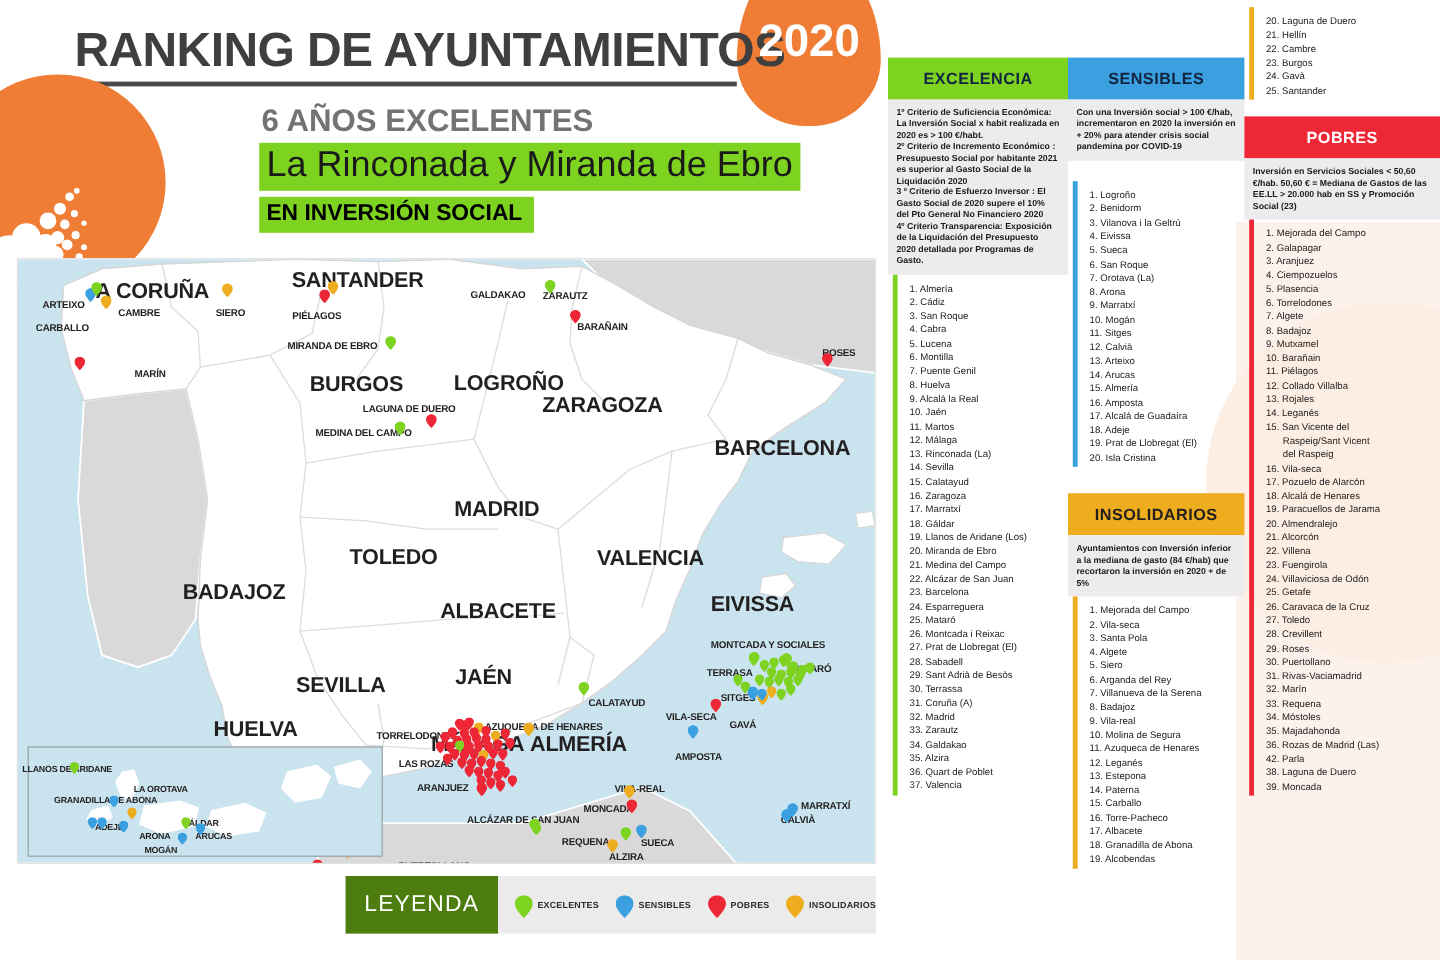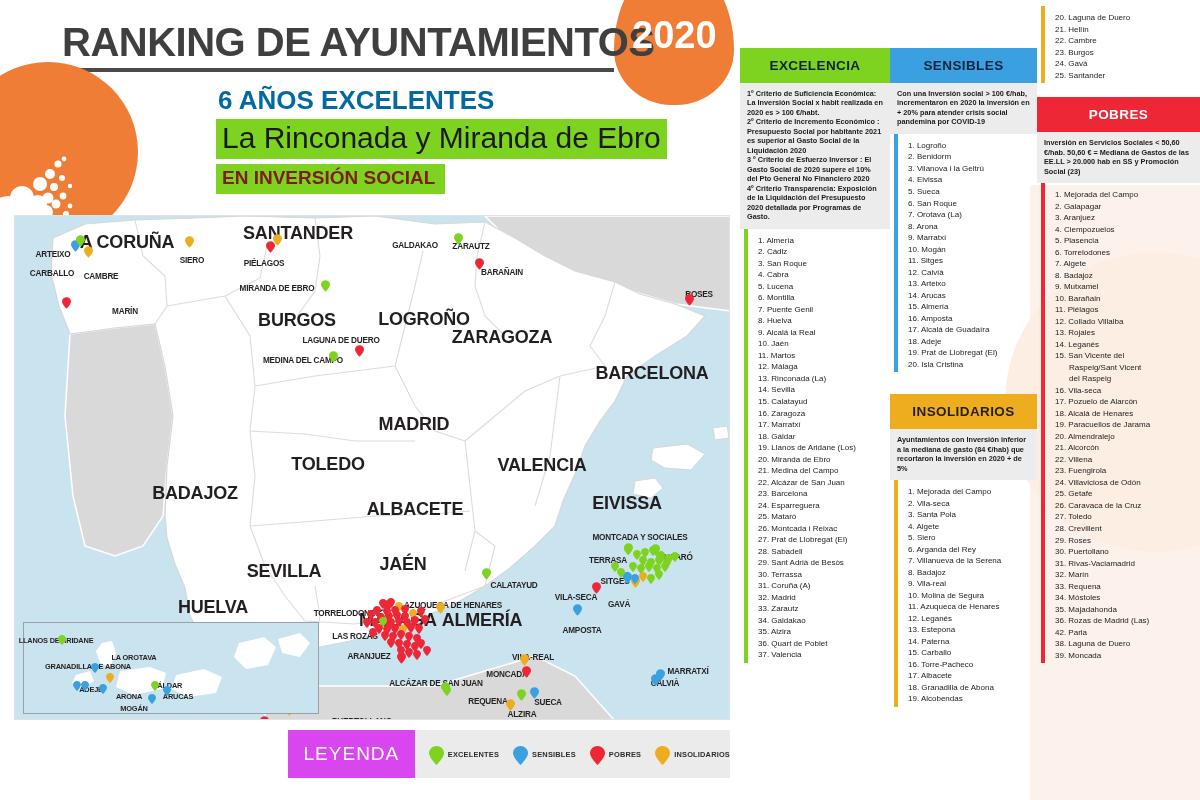--- a/index.html
+++ b/index.html
@@ -25,30 +25,30 @@
   #year-blob {
     position: absolute; left: 578px; top: -40px; width: 120px; height: 145px;
     background: #ef7d35; border-radius: 50% 50% 48% 48% / 62% 62% 38% 38%;
   }
   #year-text {
     position: absolute; left: 596px; top: 14px;
     font-size: 38px; font-weight: bold; color: #ffffff;
   }
   #subtitle-1 {
     position: absolute; left: 182px; top: 85px;
-    font-size: 26px; font-weight: bold; color: #0369a1;
+    font-size: 26px; font-weight: bold; color: #737373;
   }
   #subtitle-2 {
     position: absolute; left: 180px; top: 119px;
     background: #7ed321; color: #1a1a1a;
     font-size: 30px; padding: 2px 6px 4px 6px; white-space: nowrap;
   }
   #subtitle-3 {
     position: absolute; left: 180px; top: 164px;
-    background: #7ed321; color: #7f1d1d;
+    background: #7ed321; color: #000000;
     font-size: 19px; font-weight: bold; padding: 3px 10px 5px 6px; white-space: nowrap;
   }
 
   
   #logo-circle {
     position: absolute; left: -42px; top: 62px; width: 180px; height: 180px;
     background: #ef7d35; border-radius: 50%;
   }
   #logo-mark { position: absolute; left: 20px; top: 92px; width: 110px; height: 100px; }
   #logo-text {
@@ -81,21 +81,21 @@
     position: absolute; left: 8px; top: 406px; width: 296px; height: 92px;
     background: #c9e4ee; border: 1px solid #9aa1a6;
   }
 
   
   #legend-bar {
     position: absolute; left: 288px; top: 730px; width: 442px; height: 48px;
     background: #ebebeb; display: flex; align-items: center;
   }
   #legend-title {
-    width: 128px; height: 48px; background: #d946ef; color: #ffffff;
+    width: 128px; height: 48px; background: #4d7c0f; color: #ffffff;
     display: flex; align-items: center; justify-content: center;
     font-size: 19px; letter-spacing: 1px;
   }
   .legend-item { display: flex; align-items: center; margin-left: 14px; }
   .legend-pin {
     position: relative; width: 15px; height: 17px; margin-right: 4px;
   }
   .legend-label { font-size: 7.4px; font-weight: bold; color: #2b2b2b; letter-spacing: 0.2px; }
 
   
@@ -114,21 +114,21 @@
   .h-red   { background: #ee2737; color: #ffffff; }
 
   .cat-desc {
     background: #ececec; font-size: 7.3px; font-weight: bold; color: #1a1a1a;
     line-height: 1.30; padding: 6px 7px 7px 7px;
   }
   .cat-desc p { margin: 0; }
 
   .rank-list { padding: 6px 0 2px 0; border-left-width: 4px; border-left-style: solid; margin-left: 4px; }
   .b-green { border-left-color: #7ed321; }
-  .b-blue  { border-left-color: #3aa0e0; }
+  .b-blue  { border-left-color: #3aa0e0; margin-top: 17px; }
   .b-amber { border-left-color: #eead1e; }
   .b-red   { border-left-color: #ee2737; }
   .rank-list ol { list-style: none; }
   .rank-list li {
     font-size: 8px; color: #1b1b1b; line-height: 1.44;
     padding-left: 24px; text-indent: -14px; white-space: pre-line;
   }
 
   
   #wash-1 {
@@ -252,21 +252,21 @@
     <div class="label cap" style="left:467px;top:395px">ALMERÍA</div>
     <div class="label cap" style="left:198px;top:382px">HUELVA</div>
     <div class="label cap" style="left:236px;top:416px">CÁDIZ</div>
   </div>
 
   <div id="town-layer">
       <div class="label sml" style="left: 38px; top: 35px;">ARTEIXO</div>
       <svg viewBox="0 0 15 19" width="9" height="12" style="position: absolute; left: 55.5px; top: 24px;">
         <path d="M7.5 0 C3.4 0 0 3.2 0 7.1 C0 12 7.5 19 7.5 19 C7.5 19 15 12 15 7.1 C15 3.2 11.6 0 7.5 0 Z" fill="#3aa0e0"></path>
       </svg>
-      <div class="label sml" style="left: 86px; top: 41px; margin-top: 16px;">CAMBRE</div>
+      <div class="label sml" style="left: 101px; top: 41px;">CAMBRE</div>
       <svg viewBox="0 0 15 19" width="9" height="12" style="position: absolute; left: 68.5px; top: 30px;">
         <path d="M7.5 0 C3.4 0 0 3.2 0 7.1 C0 12 7.5 19 7.5 19 C7.5 19 15 12 15 7.1 C15 3.2 11.6 0 7.5 0 Z" fill="#eead1e"></path>
       </svg>
       <div class="label sml" style="left: 37px; top: 54px;">CARBALLO</div>
       <svg viewBox="0 0 15 19" width="9" height="12" style="position: absolute; left: 60.5px; top: 19px;">
         <path d="M7.5 0 C3.4 0 0 3.2 0 7.1 C0 12 7.5 19 7.5 19 C7.5 19 15 12 15 7.1 C15 3.2 11.6 0 7.5 0 Z" fill="#7ed321"></path>
       </svg>
       <div class="label sml" style="left: 74px; top: 92px; margin-left: 36px;">MARÍN</div>
       <svg viewBox="0 0 15 19" width="9" height="12" style="position: absolute; left: 46.5px; top: 81px;">
         <path d="M7.5 0 C3.4 0 0 3.2 0 7.1 C0 12 7.5 19 7.5 19 C7.5 19 15 12 15 7.1 C15 3.2 11.6 0 7.5 0 Z" fill="#ee2737"></path>

